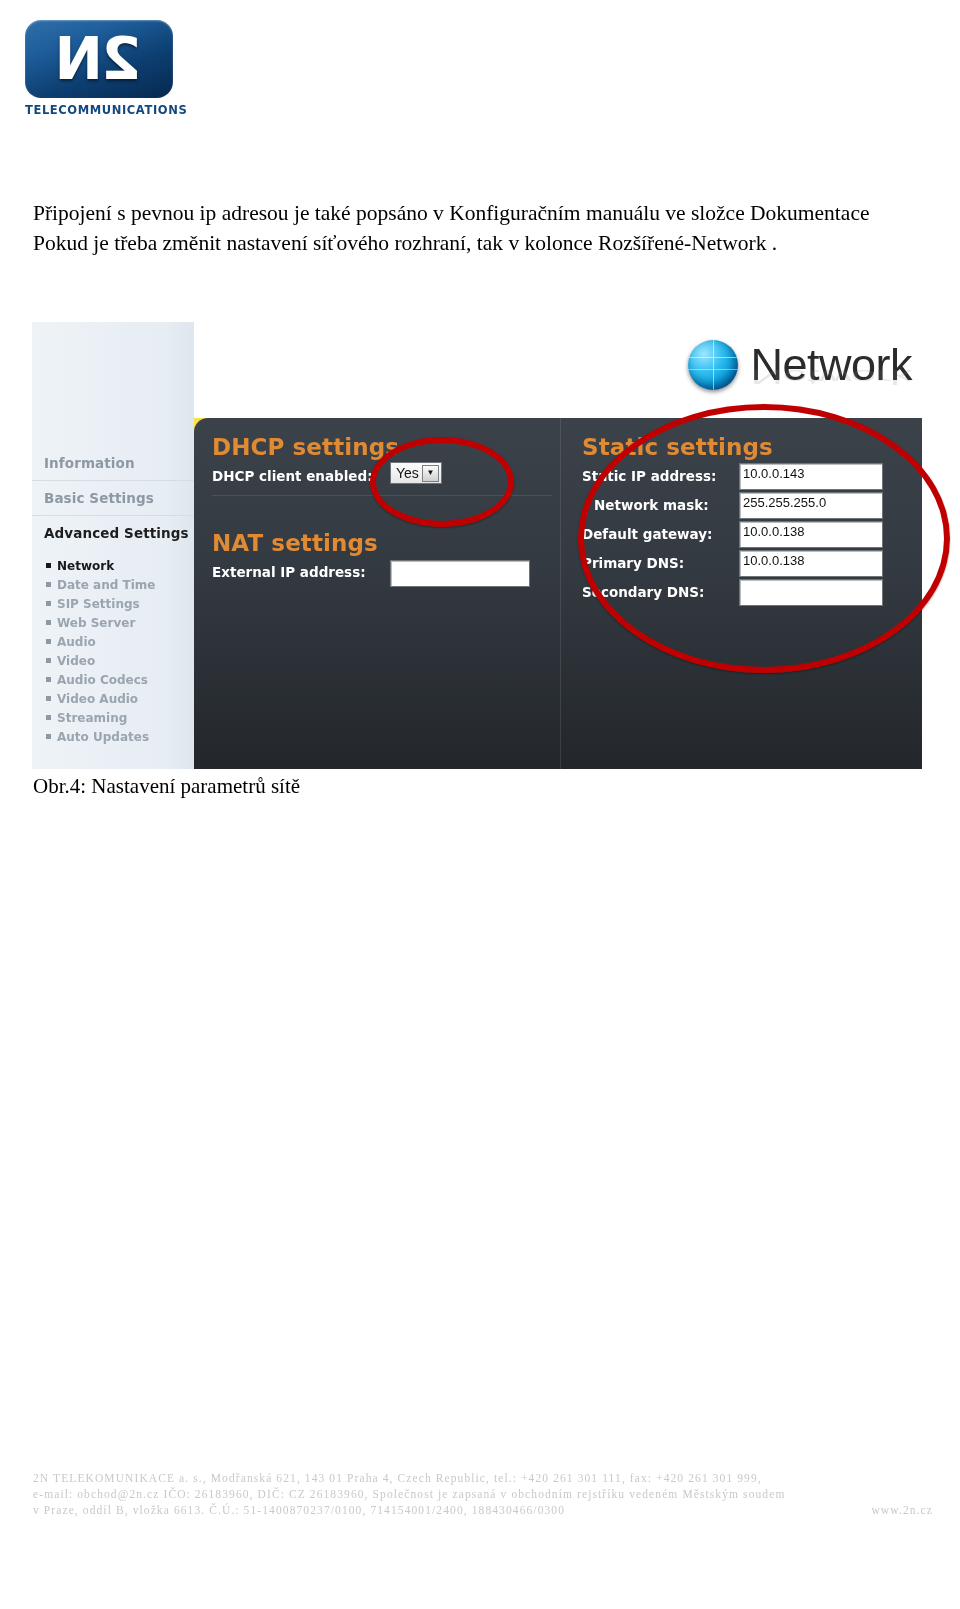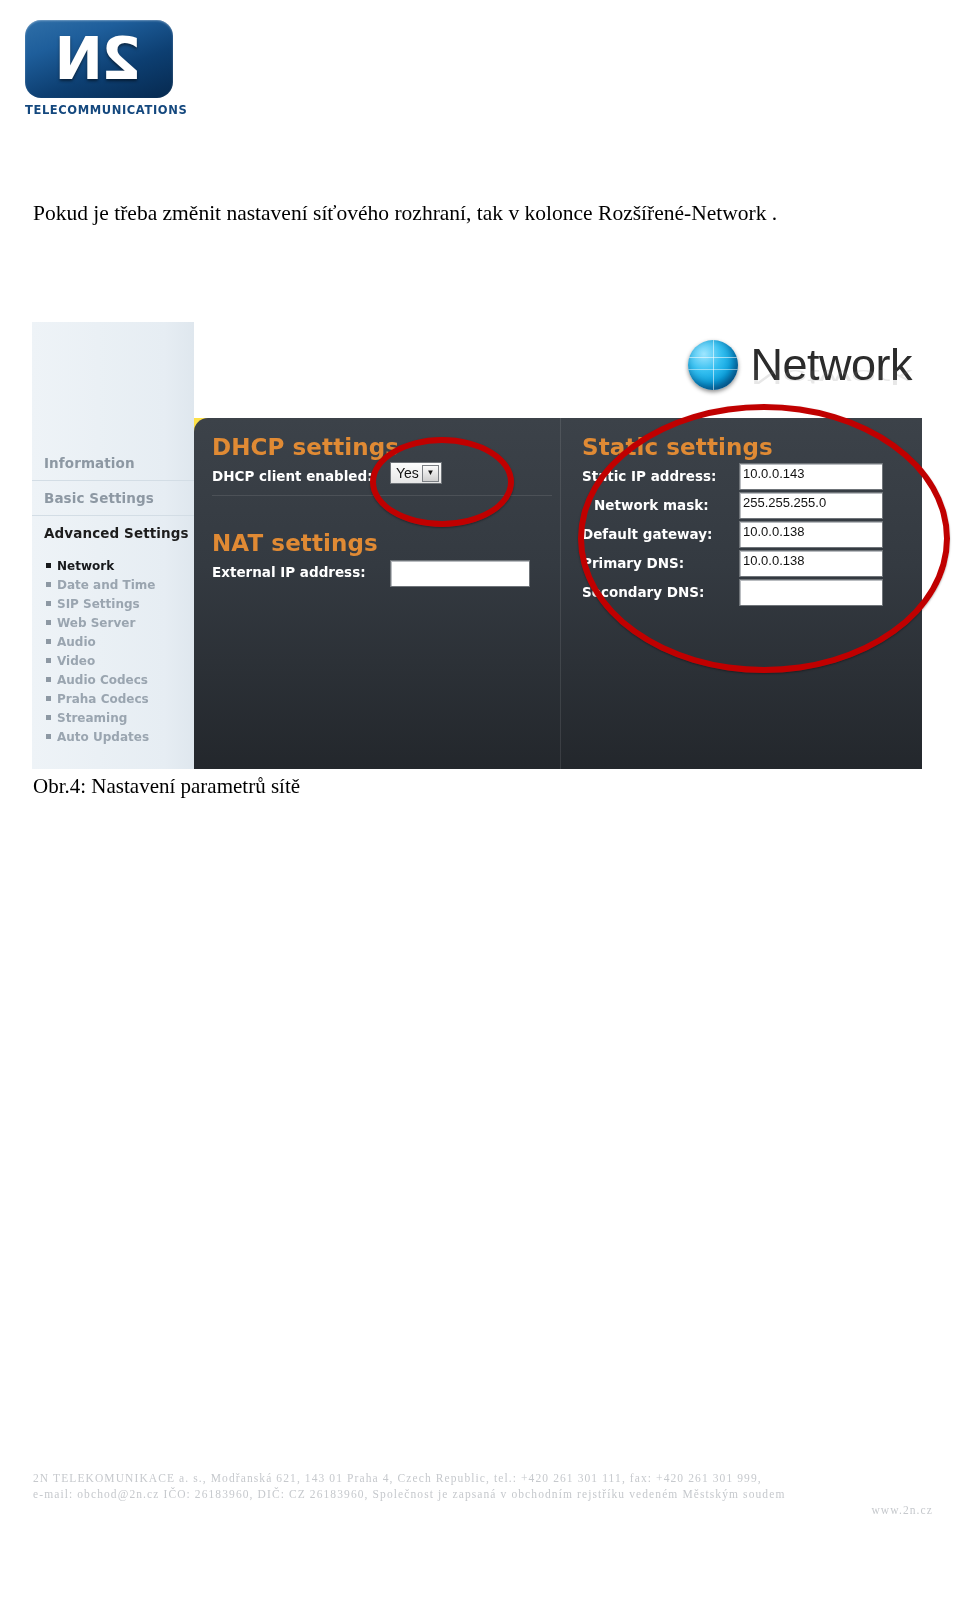--- a/index.html
+++ b/index.html
@@ -323,20 +323,21 @@
 <body>
 
 <div class="page-logo">
   <div class="logo-badge">
     <div class="glyph">2N</div>
   </div>
   <div class="logo-word">TELECOMMUNICATIONS</div>
 </div>
 
 <div class="doc-body">
+  <div class="para-justify">Připojení s pevnou ip adresou je také popsáno v Konfiguračním manuálu ve složce Dokumentace</div>
   <div class="para-plain">Pokud je třeba změnit nastavení síťového rozhraní, tak v kolonce Rozšířené-Network .</div>
 </div>
 
 <div class="shot">
 
   <div class="shot-top">
     <div class="shot-logo">
       <div class="logo-badge">
         <div class="glyph">2N</div>
       </div>
@@ -388,21 +389,21 @@
         <div class="side-sub">
           <i class="bullet"></i>
           <span>Video</span>
         </div>
         <div class="side-sub">
           <i class="bullet"></i>
           <span>Audio Codecs</span>
         </div>
         <div class="side-sub">
           <i class="bullet"></i>
-          <span>Praha Codecs</span>
+          <span>Video Audio</span>
         </div>
         <div class="side-sub">
           <i class="bullet"></i>
           <span>Streaming</span>
         </div>
         <div class="side-sub">
           <i class="bullet"></i>
           <span>Auto Updates</span>
         </div>
       </div>
@@ -446,14 +447,15 @@
 <div class="ellipse ell-left"></div>
 <div class="ellipse ell-right"></div>
 
 <div class="caption">Obr.4: Nastavení parametrů sítě</div>
 
 <div class="footer">
   <div class="fline">2N TELEKOMUNIKACE a. s., Modřanská 621, 143 01 Praha 4, Czech Republic, tel.: +420 261 301 111, fax: +420 261 301 999,</div>
   <div class="fline">e-mail: obchod@2n.cz   IČO: 26183960, DIČ: CZ 26183960, Společnost je zapsaná v obchodním rejstříku vedeném Městským soudem</div>
   <div class="fline">
     <span class="www">www.2n.cz</span>
+    <span>v Praze, oddíl B, vložka 6613. Č.Ú.: 51-1400870237/0100,  714154001/2400,  188430466/0300</span>
   </div>
 </div>
 
 </body></html>

